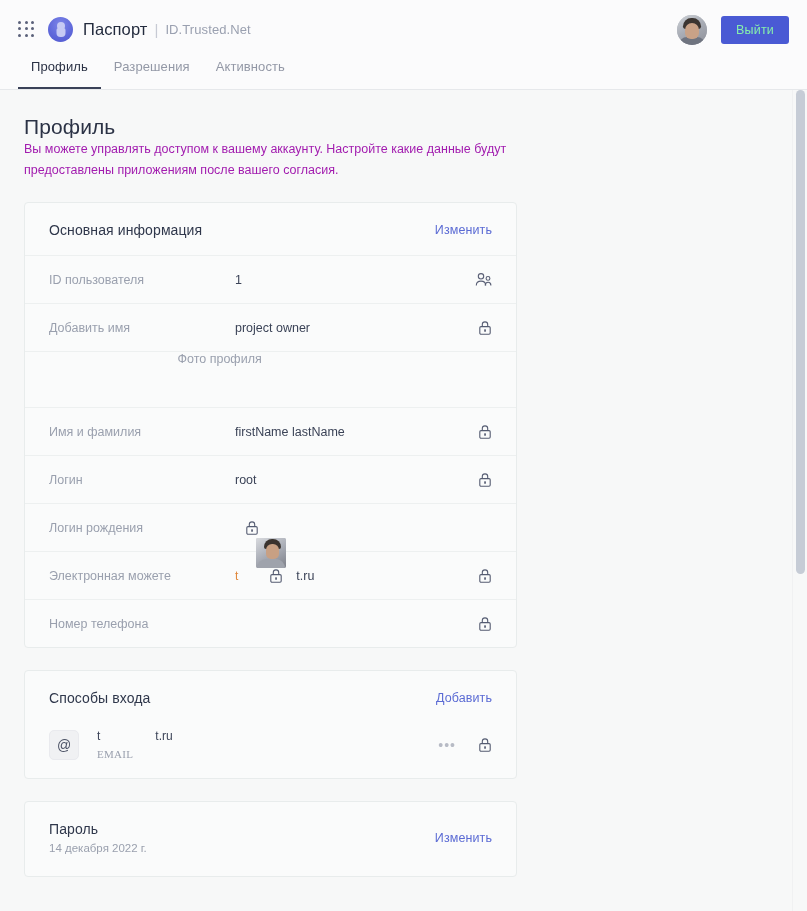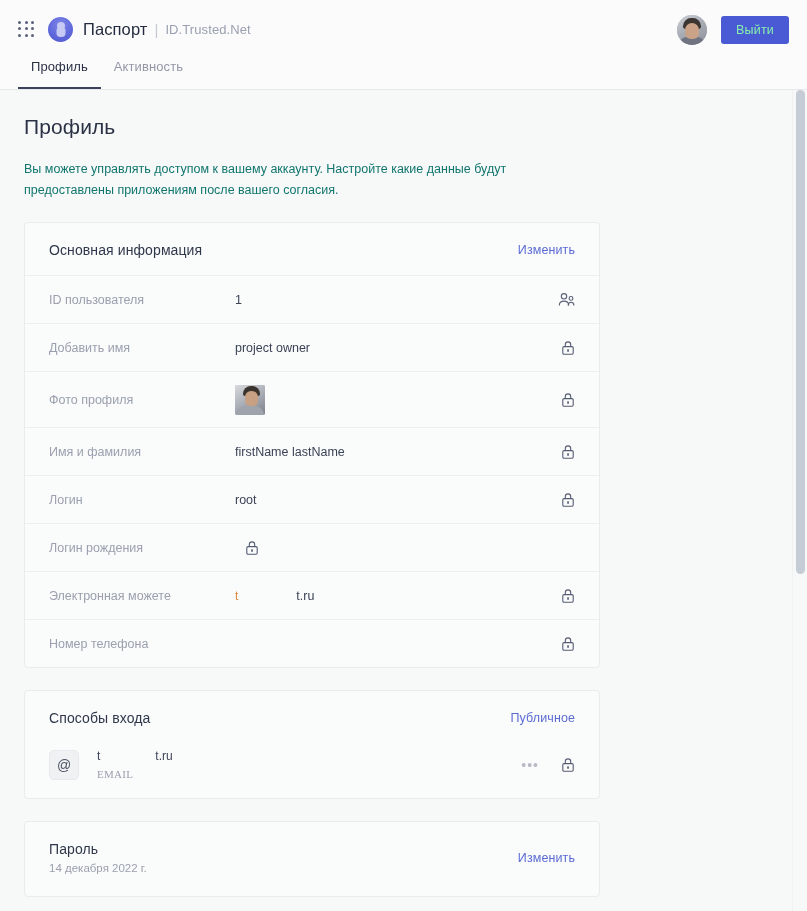--- a/index.html
+++ b/index.html
@@ -104,29 +104,28 @@
     width: 797px; height: 821px;
     background: #f7f8f8;
     overflow: hidden;
     padding: 0 24px;
   }
   .page-title {
     font-size: 21px; font-weight: 400; color: #2b3245;
     margin-top: 25px; letter-spacing: .1px;
   }
   .page-desc {
-    margin-top: 20px;
-    font-size: 12.5px; line-height: 1.65; color: #0f766e;
+    font-size: 12.5px; line-height: 1.65; color: #a21caf;
     max-width: 530px;
   }
 
   
   .card {
     margin-top: 22px;
-    width: 576px;
+    width: 493px;
     background: #fafbfb;
     border: 1px solid #e8ecec;
     border-radius: 4px;
   }
   .card-head {
     display: flex; align-items: center; justify-content: space-between;
     padding: 19px 24px 17px 24px;
   }
   .card-title { font-size: 14px; color: #2f374b; letter-spacing: .1px; }
   .card-sub { font-size: 11.5px; color: #9aa0ae; margin-top: 5px; }
@@ -136,21 +135,21 @@
 
   .row {
     display: flex; align-items: center;
     height: 48px;
     padding: 0 24px;
     border-top: 1px solid #edf0f0;
   }
   .row-label { width: 186px; flex: 0 0 186px; font-size: 12.5px; color: #9aa0ae; }
   .row-value { flex: 1; font-size: 12.5px; color: #3b4357; display: flex; align-items: center; }
   .row-icon { width: 24px; display: flex; justify-content: flex-end; align-items: center; }
-  .row.tall { height: 56px; }
+  .row.tall { height: 56px; flex-direction: column; }
 
   .redacted-email { display: inline-flex; align-items: center; }
   .redacted-email .mark { color: #e0873a; font-size: 12px; }
   .redacted-email .gap { display: inline-block; width: 58px; }
 
   .photo-thumb {
     width: 30px; height: 30px; border-radius: 2px; overflow: hidden;
     position: relative; background: #b9bcc4;
   }
   .photo-thumb .ph-bg { position: absolute; inset: 0;
@@ -226,20 +225,21 @@
           <span class="ph-body"></span>
         <span class="ph-hair"></span>
           <span class="ph-face"></span>
       </div>
       <button class="logout-btn">Выйти</button>
     </div>
   </div>
 
   <div class="tabs">
     <div class="tab active">Профиль</div>
+    <div class="tab">Разрешения</div>
     <div class="tab">Активность</div>
   </div>
 
   <div class="content">
 
     <div class="page-title">Профиль</div>
     <div class="page-desc">Вы можете управлять доступом к вашему аккаунту. Настройте какие данные будут предоставлены приложениям после вашего согласия.</div>
 
     <div class="card">
       <div class="card-head">
@@ -353,21 +353,21 @@
             <path d="M4.3 6.6V4.6a2.7 2.7 0 0 1 5.4 0v2"></path>
             <rect x="6.2" y="9.3" width="1.7" height="2.4" rx=".5" fill="#555c72" stroke="none"></rect>
           </svg>
         </div>
       </div>
     </div>
 
     <div class="card">
       <div class="card-head">
         <div class="card-title">Способы входа</div>
-        <div class="card-action">Публичное</div>
+        <div class="card-action">Добавить</div>
       </div>
       <div class="method-row">
         <div class="method-badge">@</div>
         <div class="method-text">
           <div class="method-addr">
             <span>t</span>
             <span class="gap"></span>
             <span>t.ru</span>
           </div>
           <div class="method-kind">EMAIL</div>

